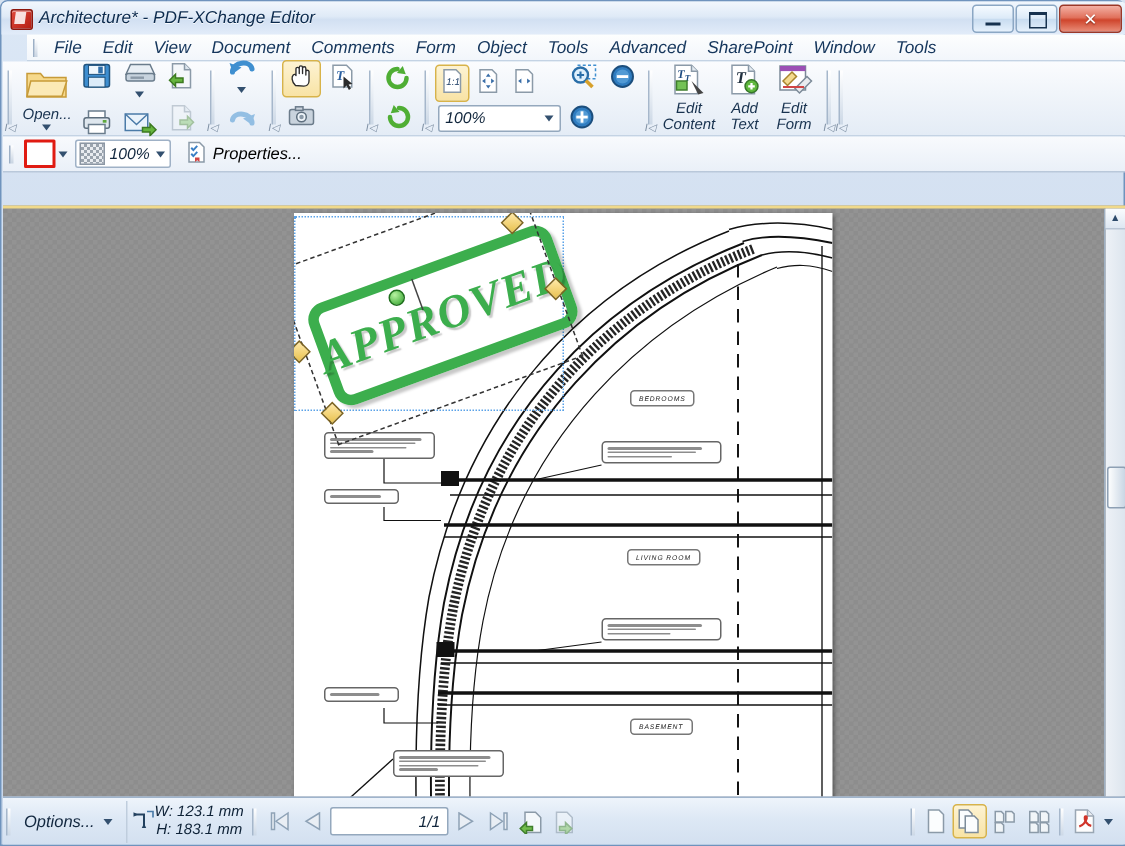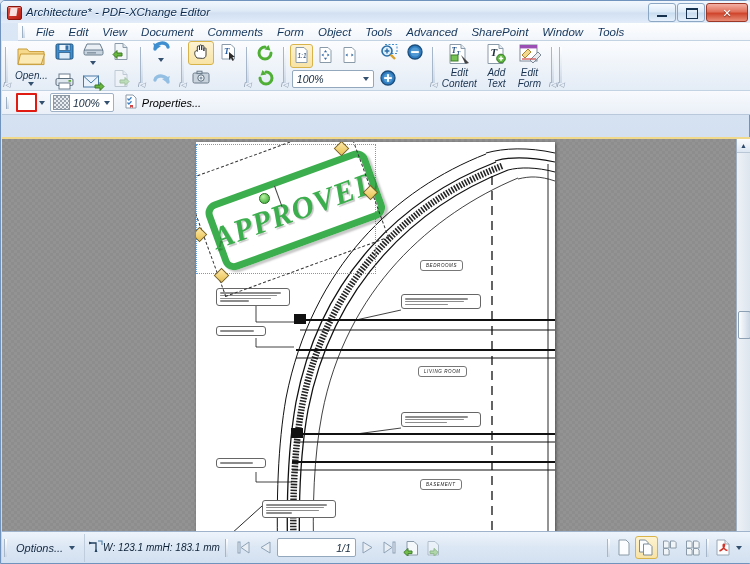--- a/index.html
+++ b/index.html
@@ -246,21 +246,21 @@
     border-top:1px solid #9fb4cc;
     display:flex;align-items:center;box-sizing:border-box;
   }
   .sgroup{display:flex;align-items:center;height:28px;padding:0 3px;}
   .sgroup + .sgroup{border-left:1px solid #bfcddd;}
   .sgrip{width:7px;height:26px;position:relative;}
   .sgrip:before{content:"";position:absolute;left:2px;top:4px;width:2px;height:18px;
     background:linear-gradient(180deg,#fff,#ccd8e6);border-left:1px solid #a6b7cb;}
   .opt-btn{display:flex;align-items:center;gap:4px;font-size:11px;color:#12273f;padding:2px 4px;border-radius:3px;justify-content:flex-end;}
   .measure{display:flex;align-items:center;gap:3px;font-size:10px;color:#0d2136;line-height:12px;}
-  .measure .two{display:flex;flex-direction:row;}
+  .measure .two{display:flex;flex-direction:column;text-align:center;}
   .navbtn{
     width:19px;height:19px;display:flex;align-items:center;justify-content:center;
     border:1px solid transparent;border-radius:3px;
   }
   .pagefield{
     width:73px;height:17px;border:1px solid #94a8bd;background:#fff;border-radius:2px;
     display:flex;align-items:center;justify-content:flex-end;padding-right:4px;
     font-size:10.5px;color:#11263c;margin:0 2px;
   }
   .vmbtn{

